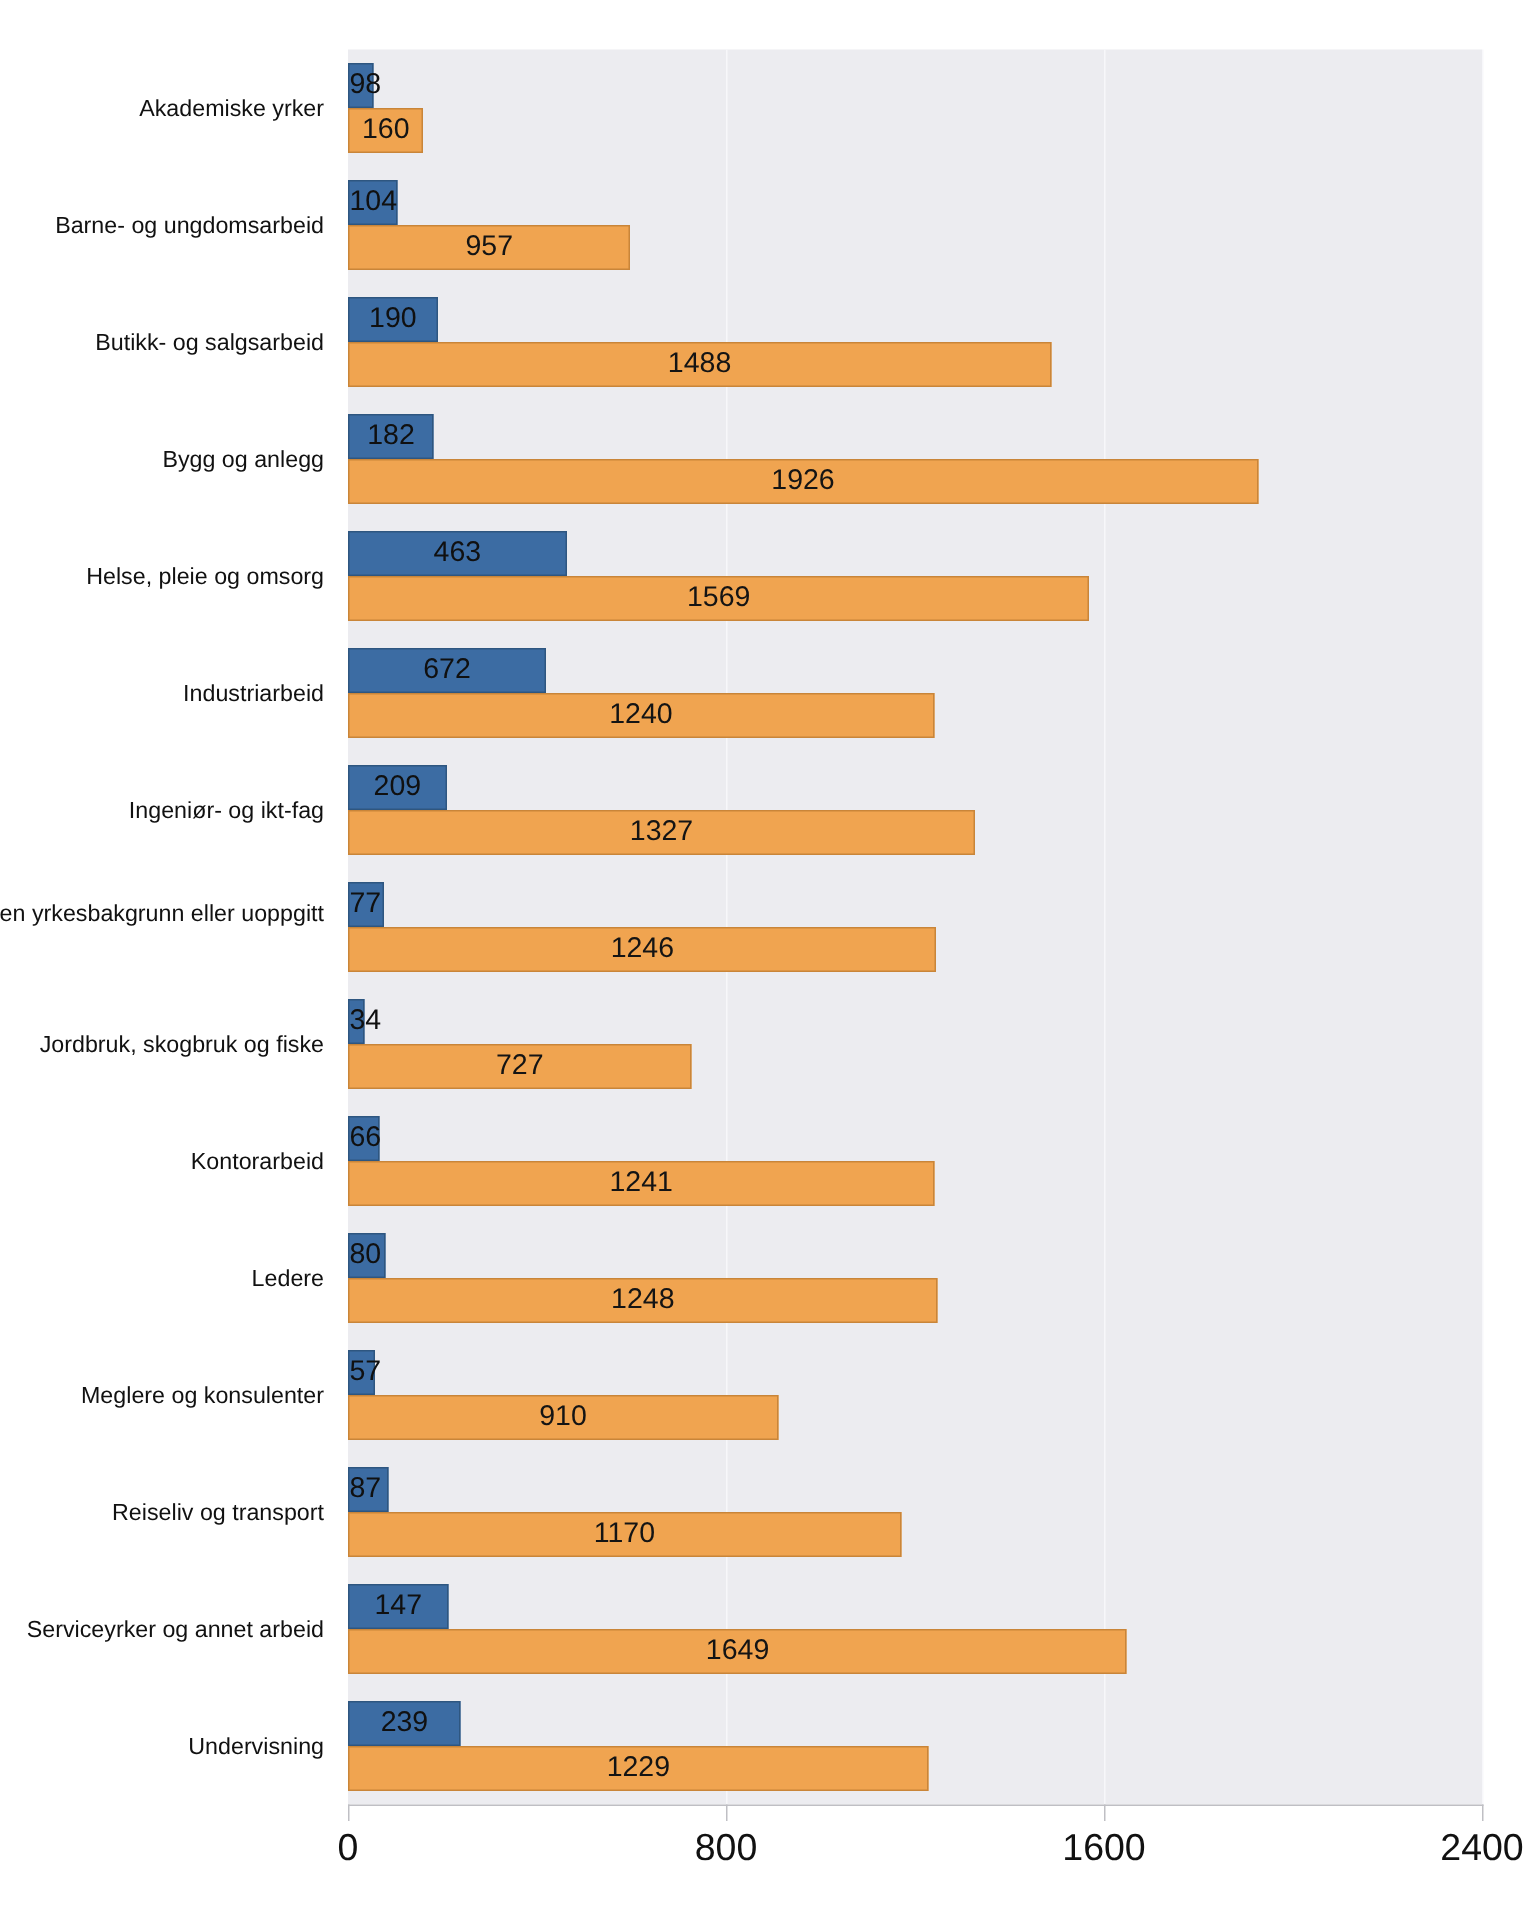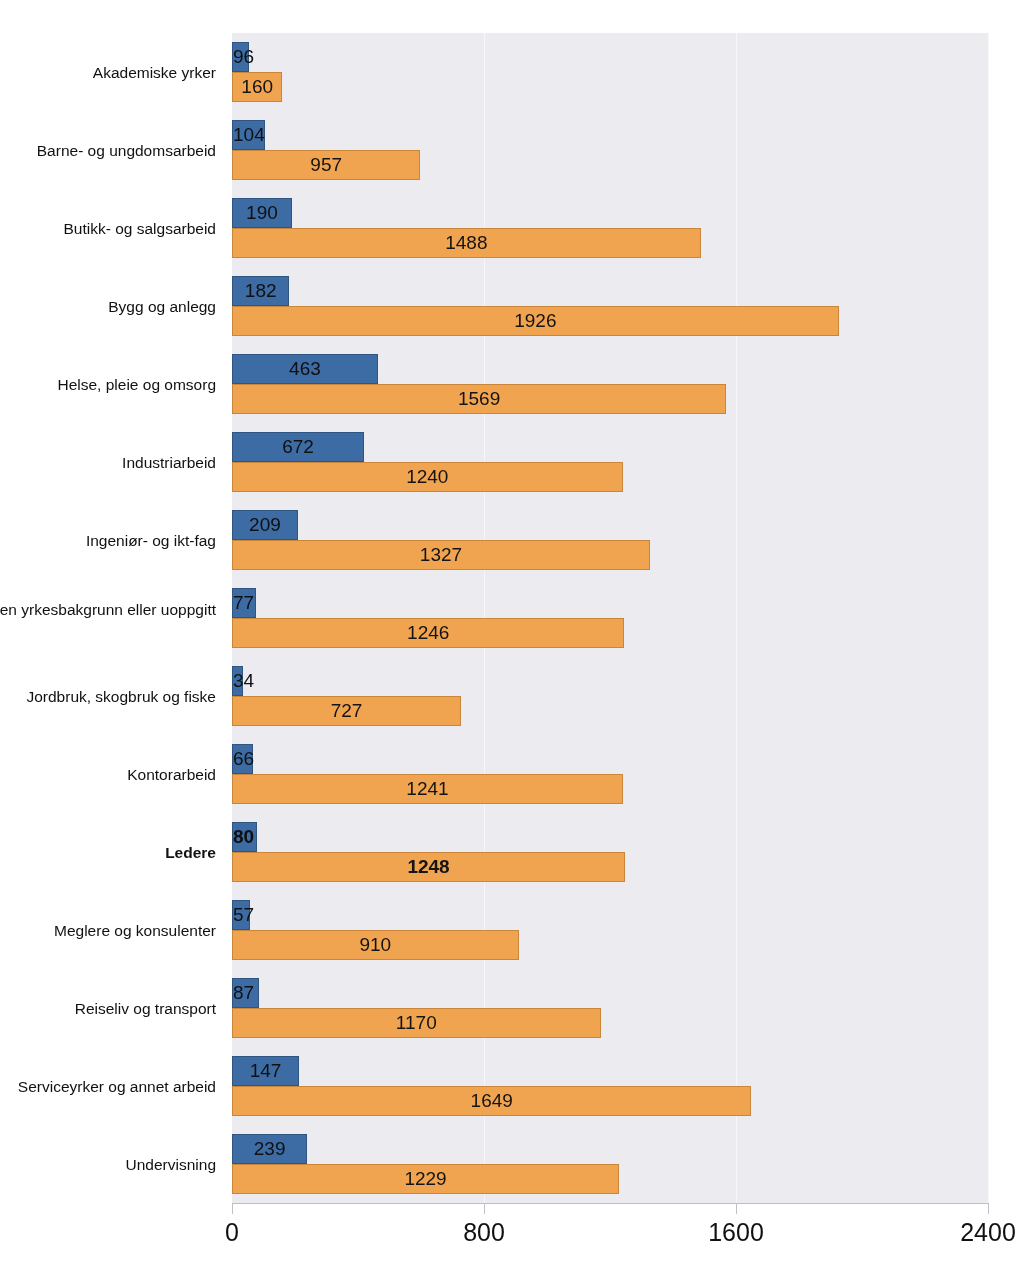--- a/index.html
+++ b/index.html
@@ -99,21 +99,21 @@
       <div class="tick-label" style="left: 484px;">800</div>
       <div class="tick-mark" style="left: 736px;"></div>
       <div class="tick-label" style="left: 736px;">1600</div>
       <div class="tick-mark" style="left: 988px;"></div>
       <div class="tick-label" style="left: 988px;">2400</div>
     </div>
   <div id="rows">
       <div class="cat-row" style="top: 33px; height: 78px;">
         <div class="cat-label" style="top: 29.5px;">Akademiske yrker</div>
         <div class="bar s0 narrow" style="width: 17.01px; top: 9px;">
-          <span class="bar-value">96</span>
+          <span class="bar-value">98</span>
         </div>
         <div class="bar s1" style="width: 50.4px; top: 39px;">
           <span class="bar-value">160</span>
         </div>
       </div>
       <div class="cat-row" style="top: 111px; height: 78px;">
         <div class="cat-label" style="top: 29.5px;">Barne- og ungdomsarbeid</div>
         <div class="bar s0 narrow" style="width: 32.76px; top: 9px;">
           <span class="bar-value">104</span>
         </div>
@@ -186,21 +186,21 @@
       </div>
       <div class="cat-row" style="top: 735px; height: 78px;">
         <div class="cat-label" style="top: 29.5px;">Kontorarbeid</div>
         <div class="bar s0 narrow" style="width: 20.79px; top: 9px;">
           <span class="bar-value">66</span>
         </div>
         <div class="bar s1" style="width: 390.915px; top: 39px;">
           <span class="bar-value">1241</span>
         </div>
       </div>
-      <div class="cat-row" style="top: 813px; height: 78px; font-weight: bold;">
+      <div class="cat-row" style="top: 813px; height: 78px;">
         <div class="cat-label" style="top: 29.5px;">Ledere</div>
         <div class="bar s0 narrow" style="width: 25.2px; top: 9px;">
           <span class="bar-value">80</span>
         </div>
         <div class="bar s1" style="width: 393.12px; top: 39px;">
           <span class="bar-value">1248</span>
         </div>
       </div>
       <div class="cat-row" style="top: 891px; height: 78px;">
         <div class="cat-label" style="top: 29.5px;">Meglere og konsulenter</div>

